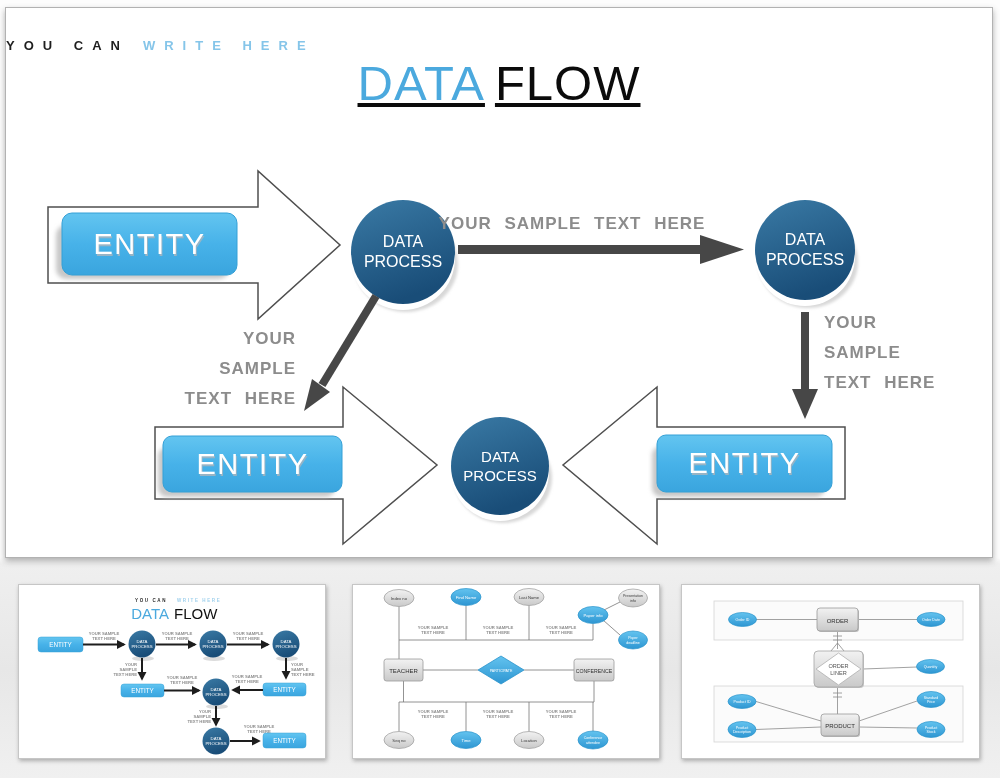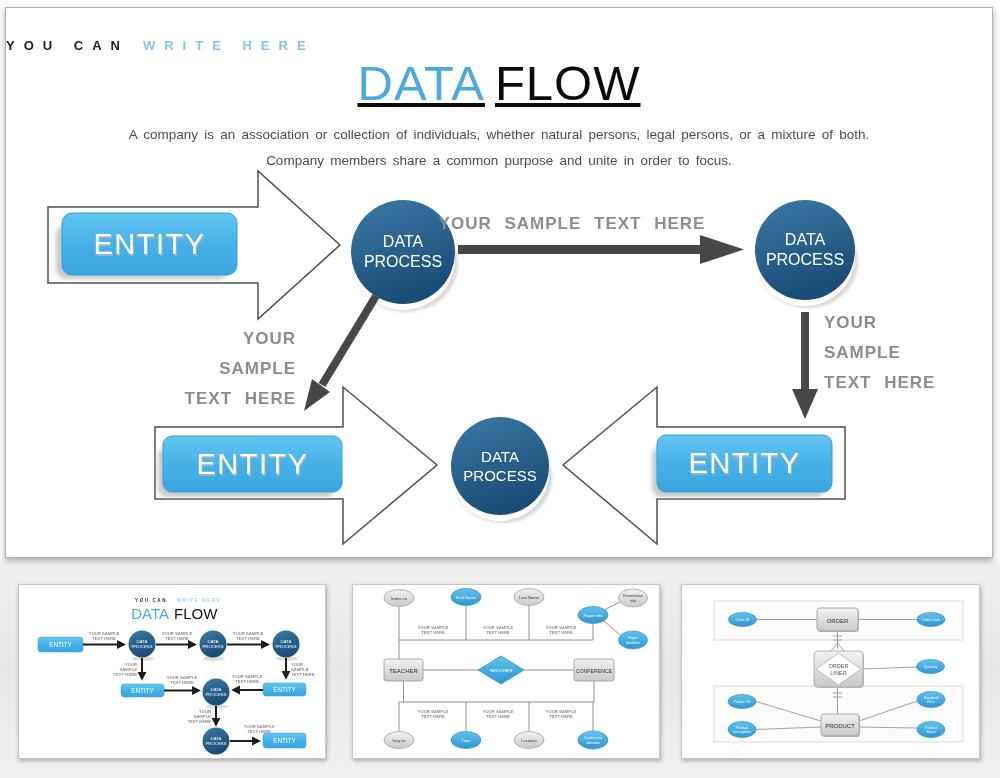--- a/index.html
+++ b/index.html
@@ -55,21 +55,20 @@
   <div class="slide">
 
     <div class="kicker">
       <span>YOU CAN</span><span class="lt">WRITE HERE</span>
     </div>
 
     <div class="title">
       <span class="blue">DATA</span><span>FLOW</span>
     </div>
 
-    <div class="desc">A company is an association or collection of individuals, whether natural persons, legal persons, or a mixture of both. Company members share a common purpose and unite in order to focus.</div>
 
     <svg class="dsvg" width="986" height="390" viewBox="0 0 986 390">
       <defs>
         <linearGradient id="entG" x1="0" y1="0" x2="0" y2="1">
           <stop offset="0" stop-color="#63c5f0"></stop>
             <stop offset="0.5" stop-color="#47b2e9"></stop>
             <stop offset="1" stop-color="#3aa5de"></stop>
         </linearGradient>
         <linearGradient id="cirG" x1="0" y1="0" x2="0.35" y2="1">
           <stop offset="0" stop-color="#3a7aa5"></stop>

